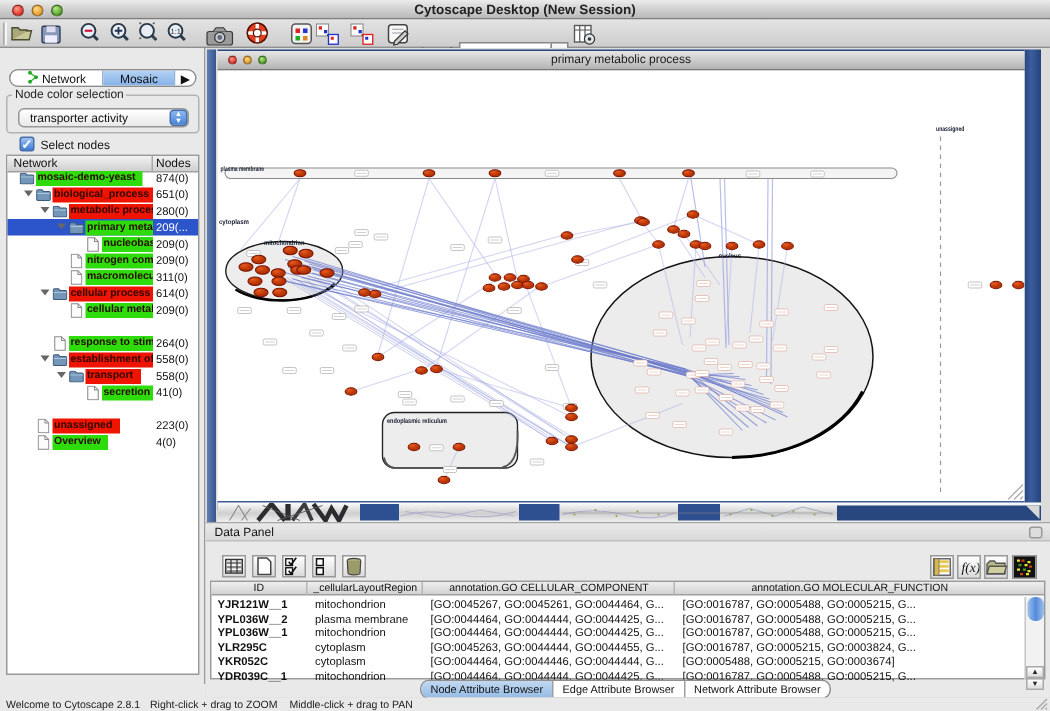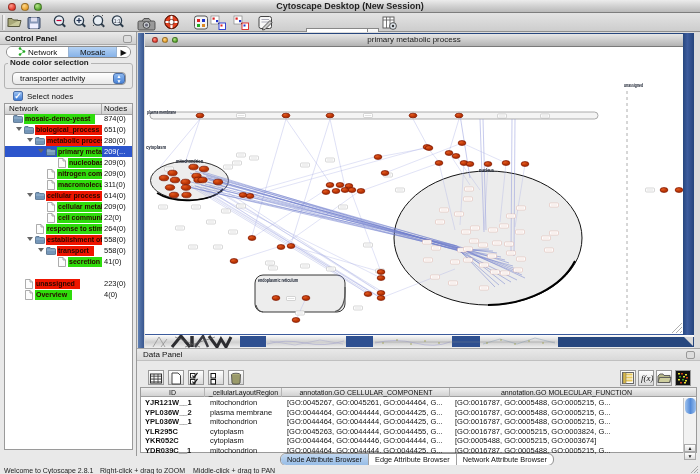--- a/index.html
+++ b/index.html
@@ -14,21 +14,21 @@
  background:linear-gradient(#e3e3e3,#cdcdcd);border-bottom:1px solid #8f8f8f}
 #searchlbl{left:279px;top:17px;font-size:8px;color:#1a1a1a}
 #searchfield{left:306px;top:15px;width:61px;height:13px;background:#fff;border:1px solid #888;border-right:none}
 #searchbtn{left:367px;top:15px;width:12px;height:13px;background:linear-gradient(#fdfdfd,#d6d6d6);border:1px solid #888;font-size:6px;color:#111;text-align:center;line-height:12px}
 
 #cp{left:0;top:32px;width:137px;height:424px;background:#e9e9e9;border-right:1px solid #9a9a9a}
 #cphead{left:0;top:1px;width:136px;height:12px;background:linear-gradient(#e8e8e8,#cfcfcf);border-bottom:1px solid #aaa;font-size:8px;font-weight:bold;color:#111;line-height:12px;padding-left:5px}
 #tabbar{left:6px;top:14px;width:125px;height:12px;background:#fff;border:1px solid #8b8b8b;border-radius:6px;overflow:hidden;display:flex}
 #tabbar .seg{height:100%;font-size:8px;font-weight:normal;line-height:11px;text-align:center;color:#111}
 #groupbox{left:4px;top:31px;width:129px;height:26px;border:1px solid #b3b3b3;border-radius:3px}
-#grouplbl{left:8px;top:26px;background:#e9e9e9;padding:0 2px;font-size:8px;font-weight:bold;color:#222}
+#grouplbl{left:8px;top:26px;background:#e9e9e9;padding:0 2px;font-size:8px;font-weight:normal;color:#222}
 #combo{left:12px;top:40px;width:114px;height:13px;background:linear-gradient(#ffffff,#e9e9e9);border:1px solid #979797;border-radius:4px;font-size:8px;color:#111;line-height:12px;padding-left:7px}
 #combobtn{left:113px;top:41px;width:12px;height:11px;border-radius:3px;background:linear-gradient(#8cb8f0,#4a84d8);border:0.5px solid #4a6ea8;color:#fff;font-size:5px;line-height:5px;text-align:center}
 #cbx{left:13px;top:59px;width:10px;height:10px;border-radius:2px;background:linear-gradient(#9cc2f2,#3f7cd6);border:1px solid #4a6ea8;color:#fff;font-size:9px;line-height:9px;text-align:center;font-weight:bold}
 #cbxlbl{left:27px;top:60px;font-size:8px;color:#111}
 #treebox{left:4px;top:71px;width:129px;height:347px;background:#fff;border:1px solid #9a9a9a}
 #treehead{left:0;top:0;width:127px;height:11px;background:linear-gradient(#f2f2f2,#cfcfcf);border-bottom:1px solid #9f9f9f;font-size:8px;color:#111}
 .trow{position:absolute;left:0;width:127px;height:11px;font-size:7px;font-weight:bold;color:#111;white-space:nowrap}
 .trow .num{position:absolute;left:99px;top:0;font-weight:normal;font-size:7.5px;color:#111;line-height:11px}
 .trow .lbl{position:absolute;top:0.5px;line-height:10px;padding:0 5px 0 1px;color:#2a0800}
 .lgreen{background:#2edc0c}.lred{background:#ee1400}
@@ -126,21 +126,20 @@
       <path d="M383 7 H394 M386.5 4 V15 M390 4 V15" stroke="#555" stroke-width="0.8"></path>
       <circle cx="393" cy="13" r="3.4" fill="#dde4ea" stroke="#333" stroke-width="0.8"></circle>
       <circle cx="393" cy="13" r="1.2" fill="#333"></circle>
     </svg>
  <span class="abs" id="searchlbl">Search:</span>
  <span class="abs" id="searchfield"></span>
  <span class="abs" id="searchbtn">▼</span>
 </div>
 
 <div class="abs" id="cp">
- <div class="abs" id="cphead">Control Panel<span style="position:absolute;right:4px;top:2px;width:9px;height:8px;border:1px solid #999;border-radius:2px;background:#ddd"></span></div>
  <div class="abs" id="tabbar">
    <div class="seg" style="width:62px;background:#fff;font-weight:normal"><svg width="8" height="9" viewBox="0 0 8 9" style="vertical-align:-1px">
           <circle cx="2" cy="1.5" r="1.3" fill="#2a2"></circle>
           <circle cx="6" cy="4.5" r="1.3" fill="#2a2"></circle>
           <circle cx="2" cy="7.5" r="1.3" fill="#2a2"></circle>
           <path d="M2 1.5 L6 4.5 L2 7.5" stroke="#2a2" stroke-width="0.7" fill="none"></path>
         </svg> Network</div>
    <div class="seg" style="width:50px;background:linear-gradient(#b4d2f4,#86b2e8);border-left:1px solid #98b4d4;border-right:1px solid #98b4d4">Mosaic</div>
    <div class="seg" style="width:13px;background:#fff">▶</div>
  </div>
@@ -224,28 +223,20 @@
         <span class="lbl lred" style="left:41px;max-width:56px;overflow:hidden">cellular process</span>
         <span class="num" style="">614(0)</span>
       </div>
   <div class="trow" style="top:97px">
         <svg class="file" style="left:42px" viewBox="0 0 8 10">
           <path d="M0.5 0.5 L5 0.5 L7.5 3 L7.5 9.5 L0.5 9.5 Z" fill="#fcfcfc" stroke="#8a8a8a" stroke-width="0.7"></path>
           <path d="M5 0.5 L5 3 L7.5 3" fill="none" stroke="#8a8a8a" stroke-width="0.7"></path>
         </svg>
         <span class="lbl lgreen" style="left:52px;max-width:45px;overflow:hidden">cellular metabol</span>
         <span class="num" style="">209(0)</span>
-      </div>
-  <div class="trow" style="top:108px">
-        <svg class="file" style="left:42px" viewBox="0 0 8 10">
-          <path d="M0.5 0.5 L5 0.5 L7.5 3 L7.5 9.5 L0.5 9.5 Z" fill="#fcfcfc" stroke="#8a8a8a" stroke-width="0.7"></path>
-          <path d="M5 0.5 L5 3 L7.5 3" fill="none" stroke="#8a8a8a" stroke-width="0.7"></path>
-        </svg>
-        <span class="lbl lgreen" style="left:52px;max-width:45px;overflow:hidden">cell communicati</span>
-        <span class="num" style="">22(0)</span>
       </div>
   <div class="trow" style="top:119px">
         <svg class="file" style="left:31px" viewBox="0 0 8 10">
           <path d="M0.5 0.5 L5 0.5 L7.5 3 L7.5 9.5 L0.5 9.5 Z" fill="#fcfcfc" stroke="#8a8a8a" stroke-width="0.7"></path>
           <path d="M5 0.5 L5 3 L7.5 3" fill="none" stroke="#8a8a8a" stroke-width="0.7"></path>
         </svg>
         <span class="lbl lgreen" style="left:41px;max-width:56px;overflow:hidden">response to stimu</span>
         <span class="num" style="">264(0)</span>
       </div>
   <div class="trow" style="top:130px">

